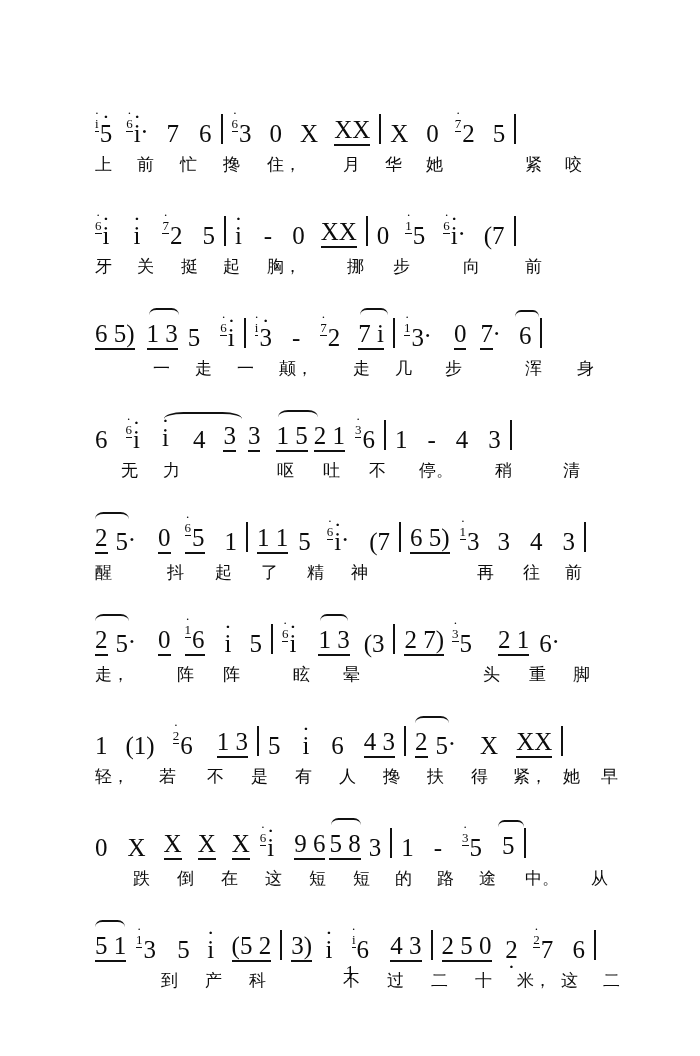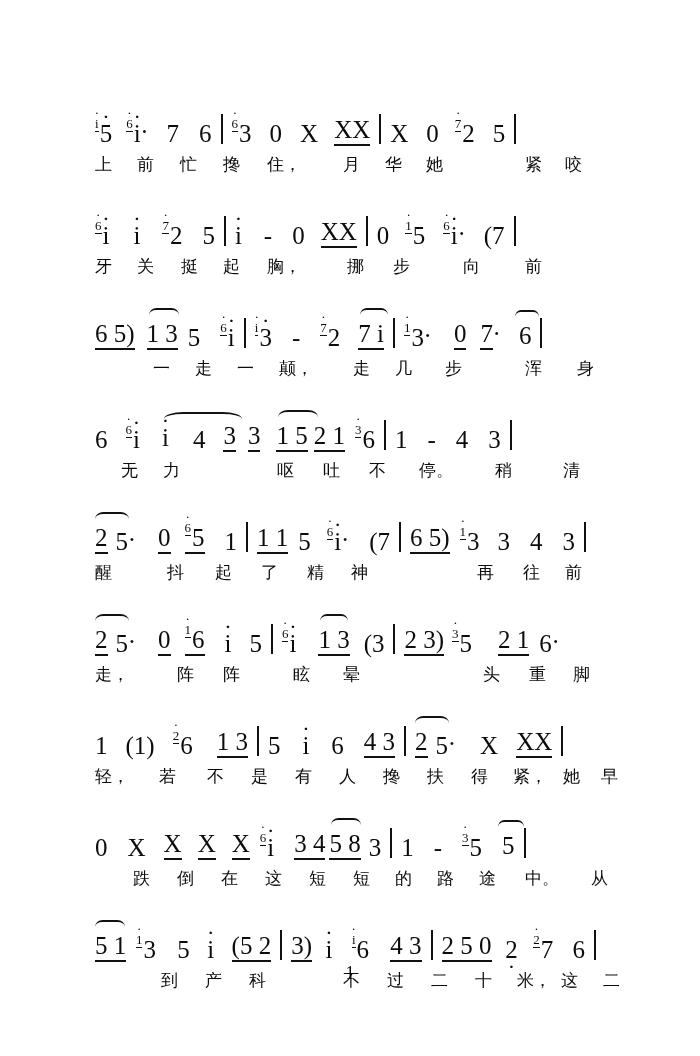--- a/index.html
+++ b/index.html
@@ -391,21 +391,21 @@
       <span class="bar"></span>
       <span class="n up1"><span class="grace"><span class="gu">6</span></span><span class="num">i</span></span>
       <span class="sp" style="width:22px"></span>
       <span style="position:relative;display:inline-block">
         <span class="slur" style="left:2px;width:28px;"></span>
         <span class="n b1"><span class="num">1 3</span></span>
       </span>
       <span class="sp" style="width:14px"></span>
       <span class="n"><span class="num">(3</span></span>
       <span class="bar"></span>
-      <span class="n b1"><span class="num">2 3)</span></span>
+      <span class="n b1"><span class="num">2 7)</span></span>
       <span class="sp" style="width:8px"></span>
       <span class="n"><span class="grace"><span class="gu">3</span></span><span class="num">5</span></span>
       <span class="sp" style="width:26px"></span>
       <span class="n b1"><span class="num">2 1</span></span>
       <span class="sp" style="width:10px"></span>
       <span class="n dot-r"><span class="num">6</span></span>
       <span class="sp" style="width:16px"></span>
     </div>
     <div class="lyrics">
       <span style="left:0px">走，</span>
@@ -473,21 +473,21 @@
       <span class="n"><span class="num">X</span></span>
       <span class="sp" style="width:18px"></span>
       <span class="n b1"><span class="num">X</span></span>
       <span class="sp" style="width:16px"></span>
       <span class="n b1"><span class="num">X</span></span>
       <span class="sp" style="width:16px"></span>
       <span class="n b1"><span class="num">X</span></span>
       <span class="sp" style="width:10px"></span>
       <span class="n up1"><span class="grace"><span class="gu">6</span></span><span class="num">i</span></span>
       <span class="sp" style="width:20px"></span>
-      <span class="n b1"><span class="num">3 4</span></span>
+      <span class="n b1"><span class="num">9 6</span></span>
       <span class="sp" style="width:4px"></span>
       <span style="position:relative;display:inline-block">
         <span class="slur" style="left:2px;width:30px;"></span>
         <span class="n b1"><span class="num">5 8</span></span>
       </span>
       <span class="sp" style="width:8px"></span>
       <span class="n"><span class="num">3</span></span>
       <span class="bar"></span>
       <span class="n"><span class="num">1</span></span>
       <span class="sp" style="width:20px"></span>

